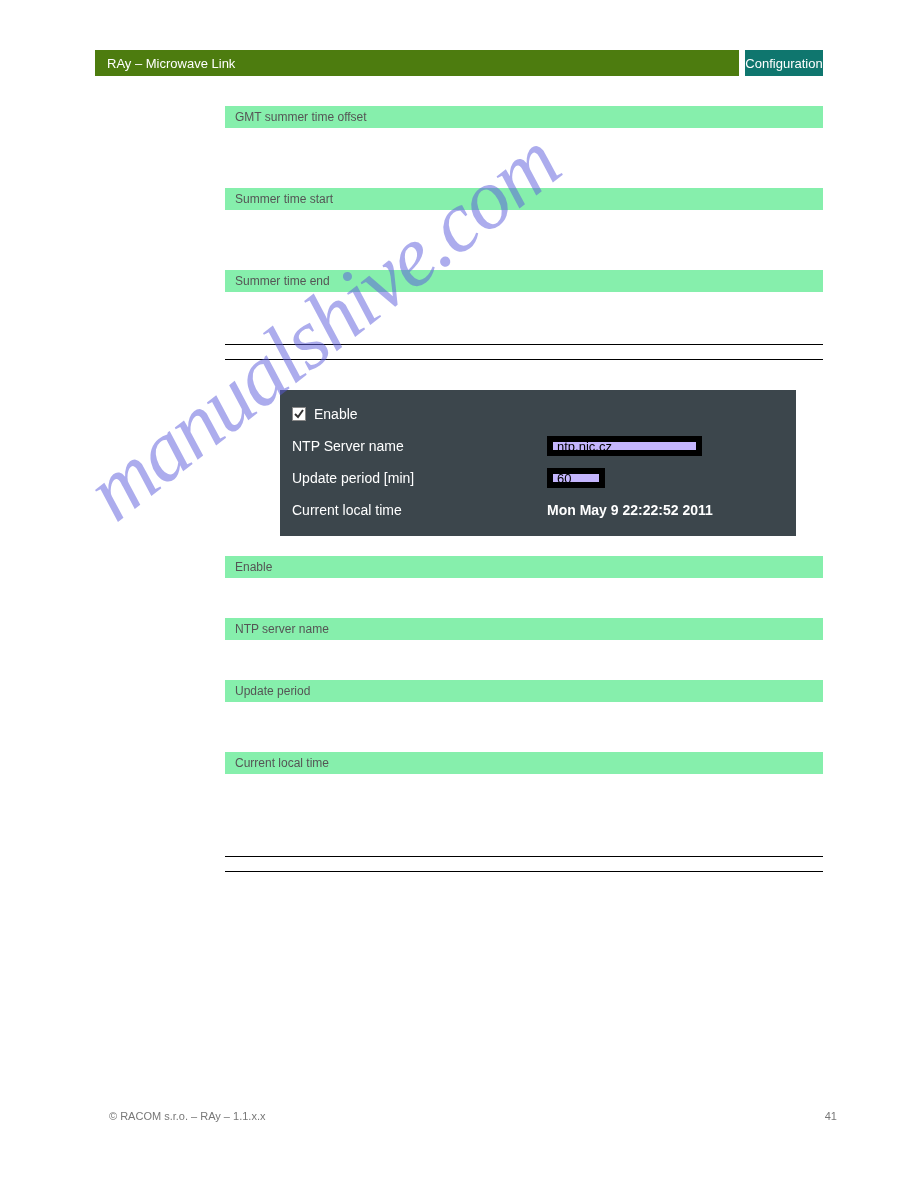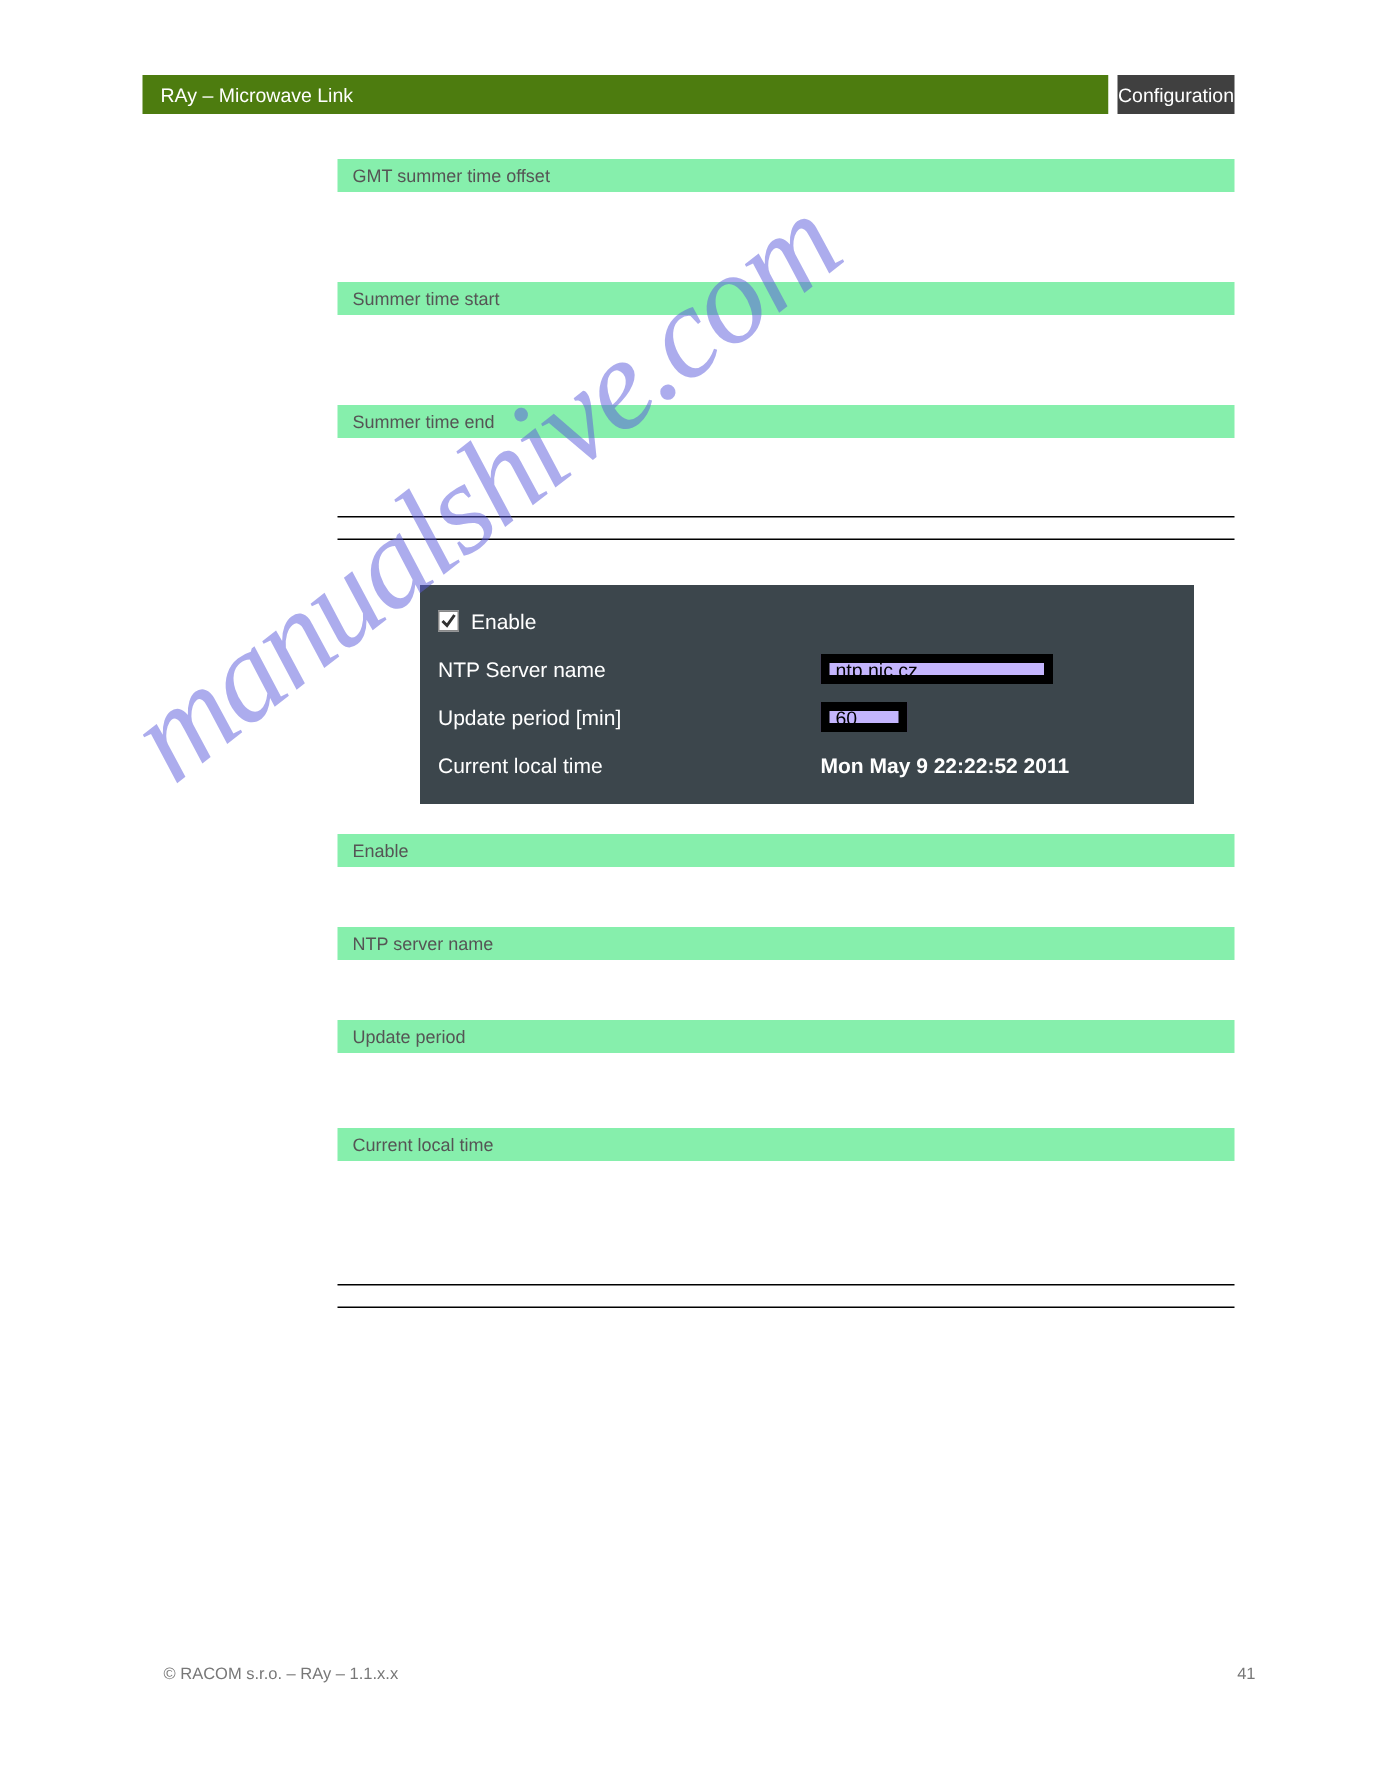--- a/index.html
+++ b/index.html
@@ -1,21 +1,21 @@
 <!DOCTYPE html>
 <html><head>
 <meta charset="utf-8">
 <style>
   * { box-sizing: border-box; margin: 0; padding: 0; }
   body { font-family: Arial, sans-serif; background: #fff; width: 918px; height: 1188px; position: relative; overflow: hidden; }
   .page { position: absolute; left: 95px; top: 50px; width: 728px; }
   .header-row { display: flex; width: 100%; height: 26px; margin-bottom: 30px; }
   .header-main { flex: 1; background: #4d7c0f; height: 26px; display: flex; align-items: center; padding-left: 12px; color: #fff; font-size: 13px; }
   .header-gap { width: 6px; background: #fff; }
-  .header-side { width: 78px; background: #404040; height: 26px; display: flex; align-items: center; justify-content: center; color: #fff; font-size: 13px; }
+  .header-side { width: 78px; background: #0f766e; height: 26px; display: flex; align-items: center; justify-content: center; color: #fff; font-size: 13px; }
   .content { margin-left: 130px; width: 598px; }
   .grey-bar { background: #86efac; height: 22px; width: 100%; margin-bottom: 10px; display: flex; align-items: center; padding-left: 10px; font-size: 12px; color: #555; }
   .gap-50 { height: 50px; }
   .gap-60 { height: 60px; }
   .gap-40 { height: 40px; }
   .gap-30 { height: 30px; }
   .hr-line { border: none; border-top: 1px solid #000; margin: 0; }
   .table-block { margin-top: 12px; margin-bottom: 20px; }
   .hr-gap { height: 14px; }
   .screenshot { margin-left: 55px; width: 516px; background: #3c464c; padding: 8px 12px 10px 12px; color: #fff; font-family: Verdana, Arial, sans-serif; font-size: 14px; margin-top: 30px; margin-bottom: 20px; }

